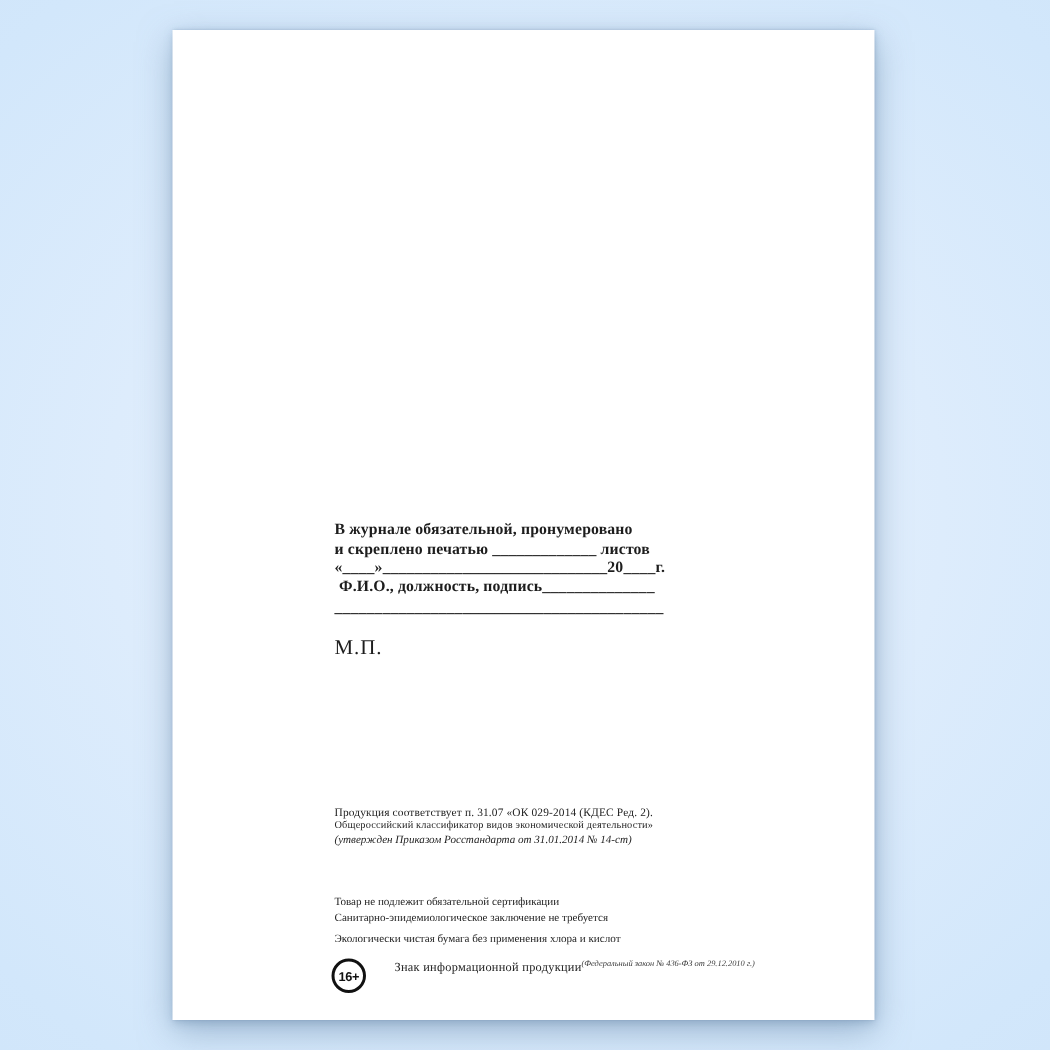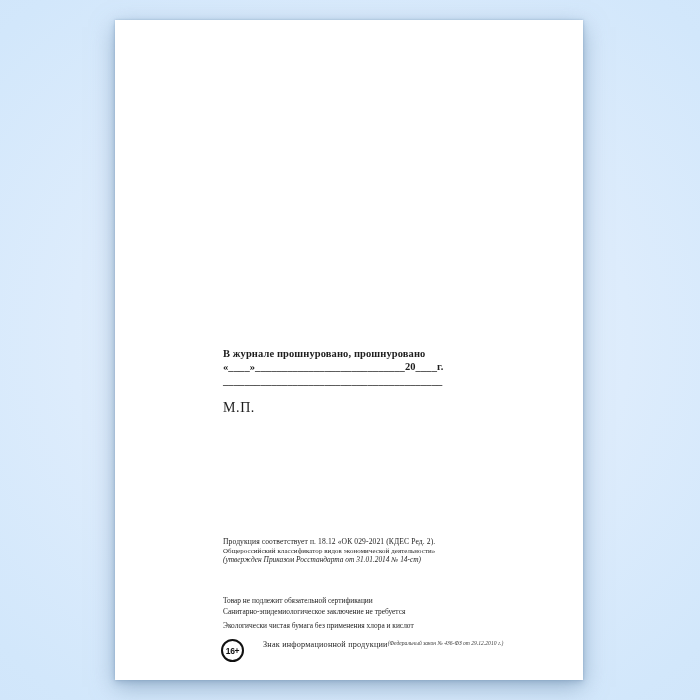--- a/index.html
+++ b/index.html
@@ -103,27 +103,29 @@
     line-height: 7px;
   }
 </style>
 </head>
 <body>
 
 <div class="canvas">
   <div class="paper">
 
     <div class="stamp-block">
-      <div>В журнале прошнуровано, прошнуровано</div>
+      <div>В журнале обязательной, пронумеровано</div>
+      <div>и скреплено печатью _____________ листов</div>
       <div>«____»____________________________20____г.</div>
+      <div class="stamp-line4">Ф.И.О., должность, подпись______________</div>
       <div class="stamp-line5">_________________________________________</div>
       <div class="seal-place">М.П.</div>
     </div>
 
-    <div class="footer-line f-product1">Продукция соответствует п. 18.12 «ОК 029-2021 (КДЕС Ред. 2).</div>
+    <div class="footer-line f-product1">Продукция соответствует п. 31.07 «ОК 029-2014 (КДЕС Ред. 2).</div>
     <div class="footer-line f-product2">Общероссийский классификатор видов экономической деятельности»</div>
     <div class="footer-line f-product3">(утвержден Приказом Росстандарта от 31.01.2014 № 14-ст)</div>
 
     <div class="footer-line f-sanitary">Санитарно-эпидемиологическое заключение не требуется</div>
     <div class="footer-line f-cert">Товар не подлежит обязательной сертификации</div>
     <div class="footer-line f-eco">Экологически чистая бумага без применения хлора и кислот</div>
 
     <div class="age-row">
       <div class="age-badge">16+</div>
       <div class="age-text">

